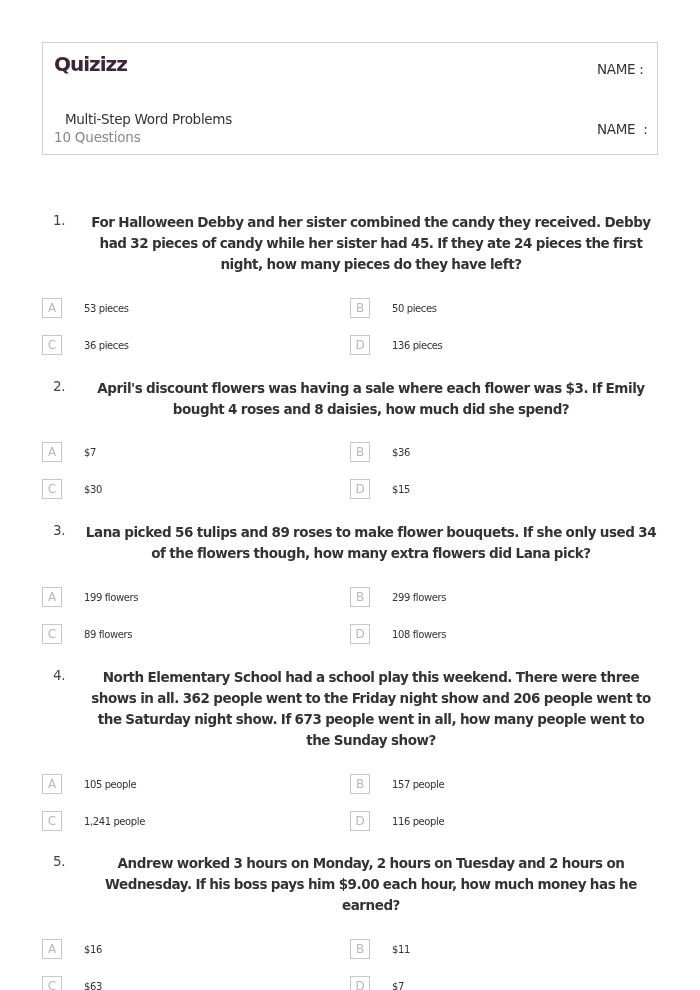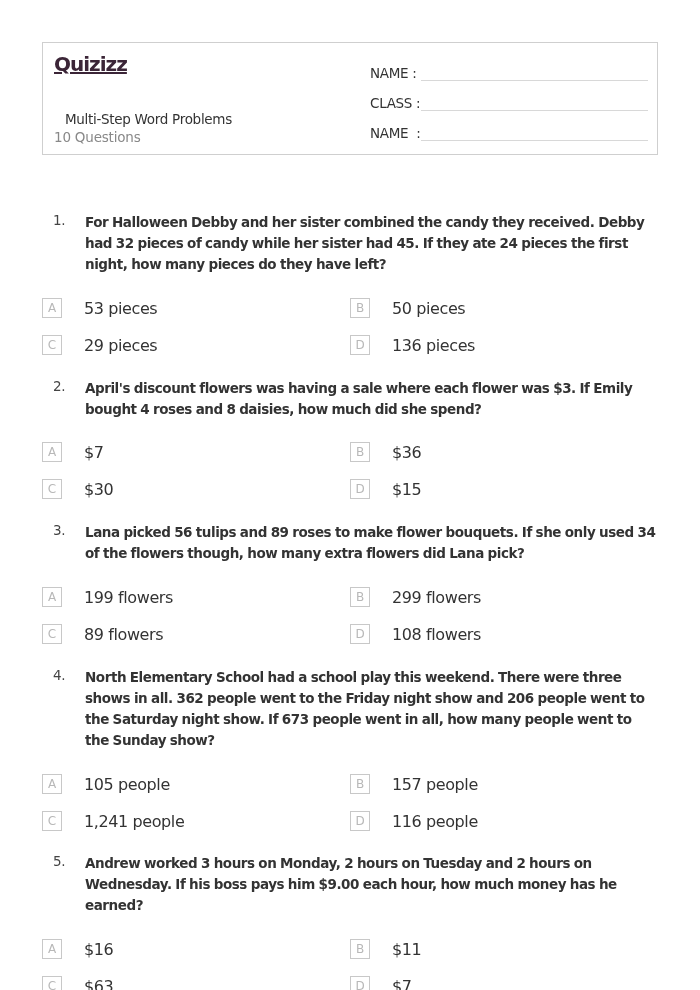--- a/index.html
+++ b/index.html
@@ -27,21 +27,20 @@
     }
     .logo {
       position: absolute;
       left: 11px;
       top: 9px;
       font-family: "DejaVu Sans", sans-serif;
       font-weight: bold;
       font-size: 20px;
       letter-spacing: -1px;
       color: #3b2537;
-      text-decoration: underline;
     }
     .ws-title {
       position: absolute;
       left: 22px;
       top: 68px;
       font-size: 13.5px;
       color: #333;
       letter-spacing: -0.3px;
     }
     .ws-count {
@@ -52,20 +51,21 @@
       color: #888;
       letter-spacing: -0.2px;
     }
     .field {
       position: absolute;
       left: 327px;
       height: 20px;
       width: 278px;
       display: flex;
       align-items: flex-end;
+      flex-direction: column;
     }
     .field-label {
       font-size: 13.5px;
       color: #333;
       letter-spacing: -0.3px;
       white-space: nowrap;
       width: 51px;
     }
     .field-line {
       flex: 1;
@@ -94,20 +94,21 @@
       position: absolute;
       left: 85px;
       top: 0;
       width: 572px;
       font-size: 13.5px;
       font-weight: bold;
       line-height: 21px;
       color: #333;
       letter-spacing: -0.45px;
       word-spacing: -0.5px;
+      text-align: center;
     }
     .option {
       position: absolute;
       height: 20px;
       display: flex;
       align-items: center;
     }
     .opt-box {
       width: 20px;
       height: 20px;
@@ -115,45 +116,41 @@
       display: flex;
       align-items: center;
       justify-content: center;
       font-size: 12px;
       color: #b8b8b8;
       background: #fff;
     }
     .opt-text {
       position: absolute;
       left: 42px;
-      font-size: 16px;
+      font-size: 10px;
       color: #333;
       letter-spacing: -0.4px;
       white-space: nowrap;
       text-align: right;
     }
     .col-a { left: 42px; }
     .col-b { left: 350px; }
   </style>
 </head>
 <body>
 
 <div class="page">
 
   <div class="header-box">
     <div class="logo">Quizizz</div>
     <div class="ws-title">Multi-Step Word Problems</div>
     <div class="ws-count">10 Questions</div>
 
     <div class="field f-name">
       <span class="field-label">NAME :</span>
-      <span class="field-line"></span>
-    </div>
-    <div class="field f-class">
-      <span class="field-label">CLASS :</span>
       <span class="field-line"></span>
     </div>
     <div class="field f-date">
       <span class="field-label" style="white-space:pre">NAME  :</span>
       <span class="field-line"></span>
     </div>
   </div>
 
   <div class="question" style="top:212px;">
     <span class="q-num">1.</span>
@@ -162,21 +159,21 @@
   <div class="option col-a" style="top:298px;">
     <span class="opt-box">A</span>
     <span class="opt-text">53 pieces</span>
   </div>
   <div class="option col-b" style="top:298px;">
     <span class="opt-box">B</span>
     <span class="opt-text">50 pieces</span>
   </div>
   <div class="option col-a" style="top:335px;">
     <span class="opt-box">C</span>
-    <span class="opt-text">29 pieces</span>
+    <span class="opt-text">36 pieces</span>
   </div>
   <div class="option col-b" style="top:335px;">
     <span class="opt-box">D</span>
     <span class="opt-text">136 pieces</span>
   </div>
 
   <div class="question" style="top:378px;">
     <span class="q-num">2.</span>
     <div class="q-text">April's discount flowers was having a sale where each flower was $3. If Emily bought 4 roses and 8 daisies, how much did she spend?</div>
   </div>

